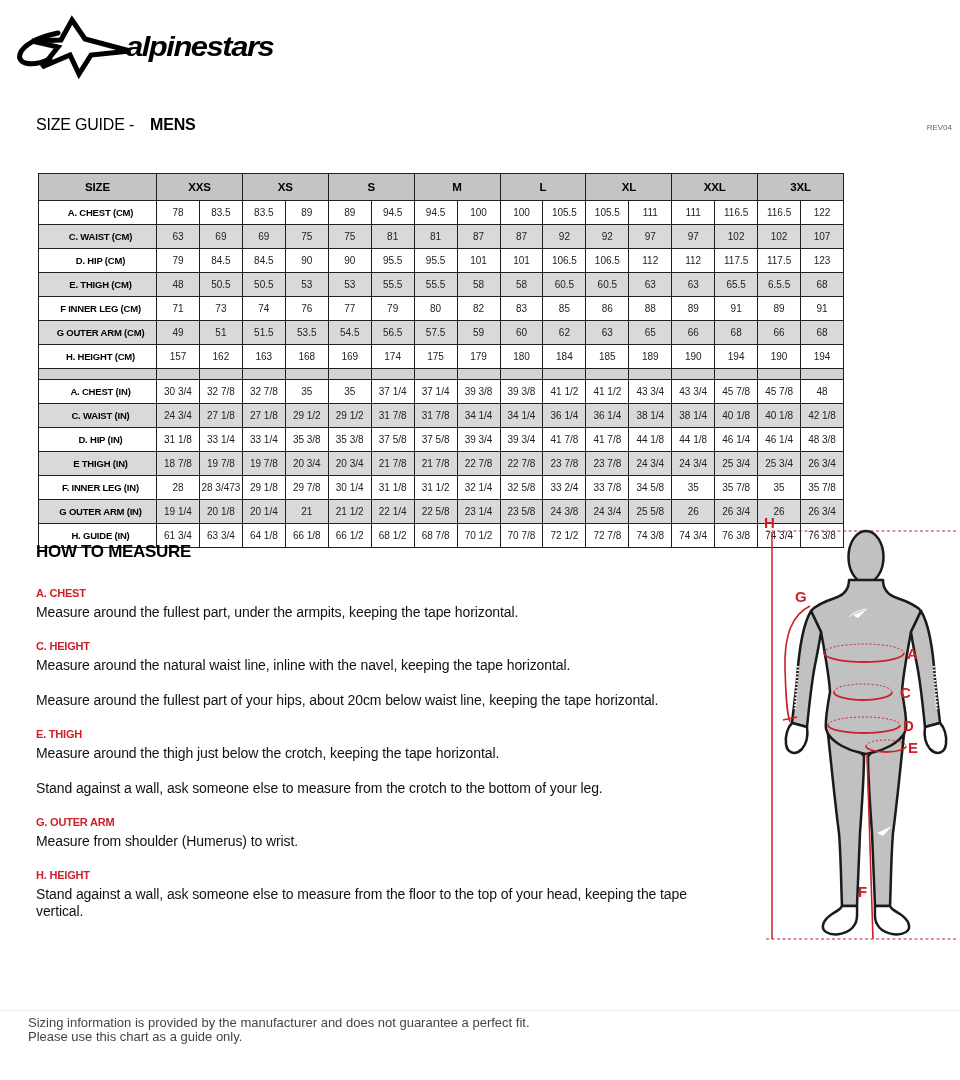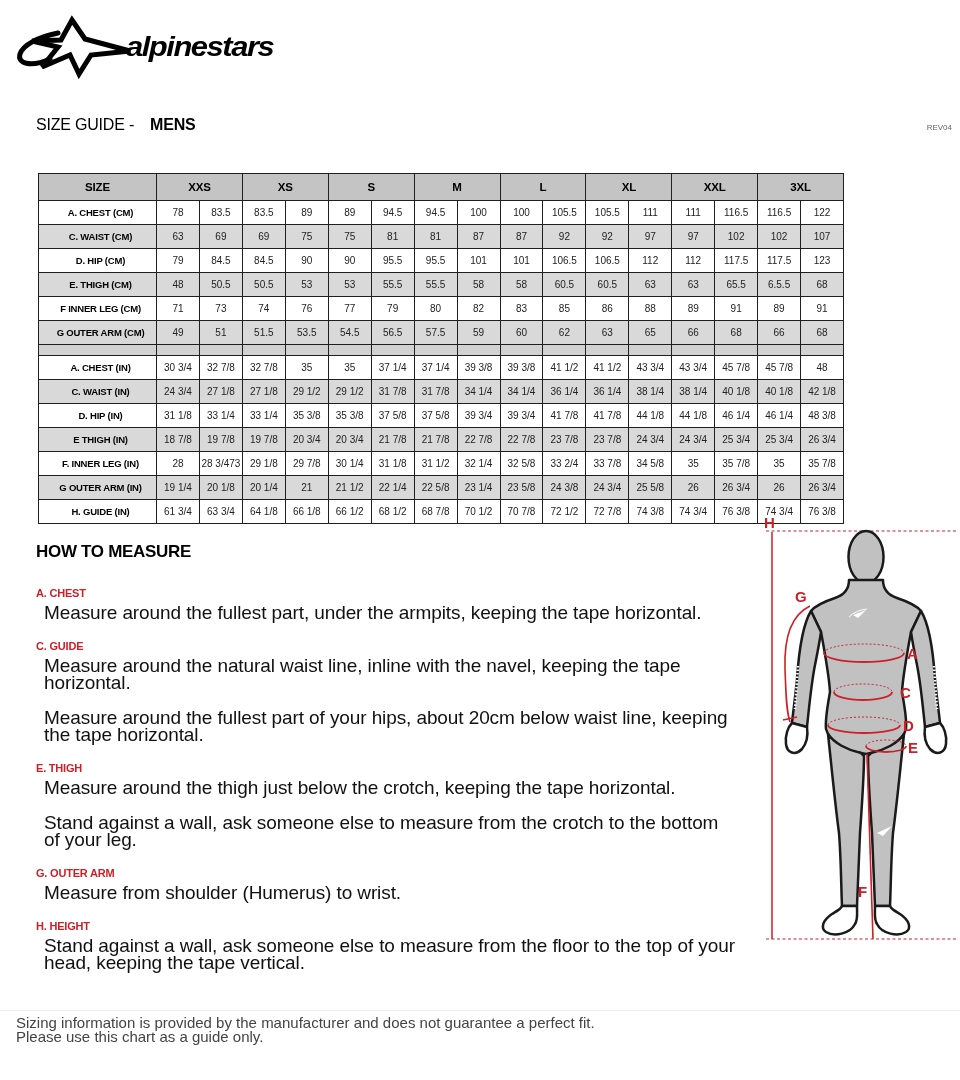--- a/index.html
+++ b/index.html
@@ -33,30 +33,30 @@
   .sizetable tr.stripe td{background:#d9d9d9;}
   .sizetable tr.sep td{height:10px;background:#d2d2d2;}
   .label-col{width:118px;}
 
   
   .measure{position:absolute;left:36px;top:526px;width:702px;}
   .measure h2{margin:16px 0 24px 0;font-size:17px;font-weight:700;letter-spacing:-0.3px;color:#000;}
   .mitem{margin-bottom:18px;}
   .mlabel{font-size:11px;font-weight:700;color:#cc2128;line-height:15px;margin-bottom:3px;
           letter-spacing:-0.2px;}
-  .mtext{font-size:19px;line-height:17px;color:#111;letter-spacing:-0.1px;margin-left:8px;}
+  .mtext{font-size:14px;line-height:17px;color:#111;letter-spacing:-0.1px;}
 
   
   .figure{position:absolute;left:740px;top:513px;width:220px;height:492px;}
   .figure svg{display:block;}
   .dl{font-family:"Liberation Sans", sans-serif;font-weight:700;font-size:15px;fill:#cc2128;}
 
   
   .footer-rule{position:absolute;left:0;top:1010px;width:960px;height:1px;background:#ededed;}
-  .footer{position:absolute;left:16px;top:1016px;width:640px;font-size:15px;line-height:14px;
+  .footer{position:absolute;left:28px;top:1016px;width:640px;font-size:13px;line-height:14px;
           color:#444;}
 </style>
 </head>
 <body>
 
 <div class="page">
 
   <div class="logo">
     <svg width="118" height="66" viewBox="0 0 118 66">
       <path d="M58 6 L71 25 L116 37 L77 41 L65 60 L56 41 L28 53 L44 33 L18 27 L47 26 Z" fill="#fff" stroke="#000" stroke-width="5" stroke-linejoin="miter"></path>
@@ -213,20 +213,39 @@
           <td>59</td>
           <td>60</td>
           <td>62</td>
           <td>63</td>
           <td>65</td>
           <td>66</td>
           <td>68</td>
           <td>66</td>
           <td>68</td>
         </tr>
+        <tr>
+          <td class="lbl">H. HEIGHT (CM)</td>
+          <td>157</td>
+          <td>162</td>
+          <td>163</td>
+          <td>168</td>
+          <td>169</td>
+          <td>174</td>
+          <td>175</td>
+          <td>179</td>
+          <td>180</td>
+          <td>184</td>
+          <td>185</td>
+          <td>189</td>
+          <td>190</td>
+          <td>194</td>
+          <td>190</td>
+          <td>194</td>
+        </tr>
         <tr class="sep">
           <td></td>
           <td></td>
           <td></td>
           <td></td>
           <td></td>
           <td></td>
           <td></td>
           <td></td>
           <td></td>
@@ -376,21 +395,21 @@
   </table>
 
   <div class="measure">
     <h2>HOW TO MEASURE</h2>
     <div>
         <div class="mitem">
           <div class="mlabel">A. CHEST</div>
           <div class="mtext">Measure around the fullest part, under the armpits, keeping the tape horizontal.</div>
         </div>
         <div class="mitem">
-          <div class="mlabel">C. GUIDE</div>
+          <div class="mlabel">C. HEIGHT</div>
           <div class="mtext">Measure around the natural waist line, inline with the navel, keeping the tape horizontal.</div>
         </div>
         <div class="mitem">
           <div class="mtext">Measure around the fullest part of your hips, about 20cm below waist line, keeping the tape horizontal.</div>
         </div>
         <div class="mitem">
           <div class="mlabel">E. THIGH</div>
           <div class="mtext">Measure around the thigh just below the crotch, keeping the tape horizontal.</div>
         </div>
         <div class="mitem">

